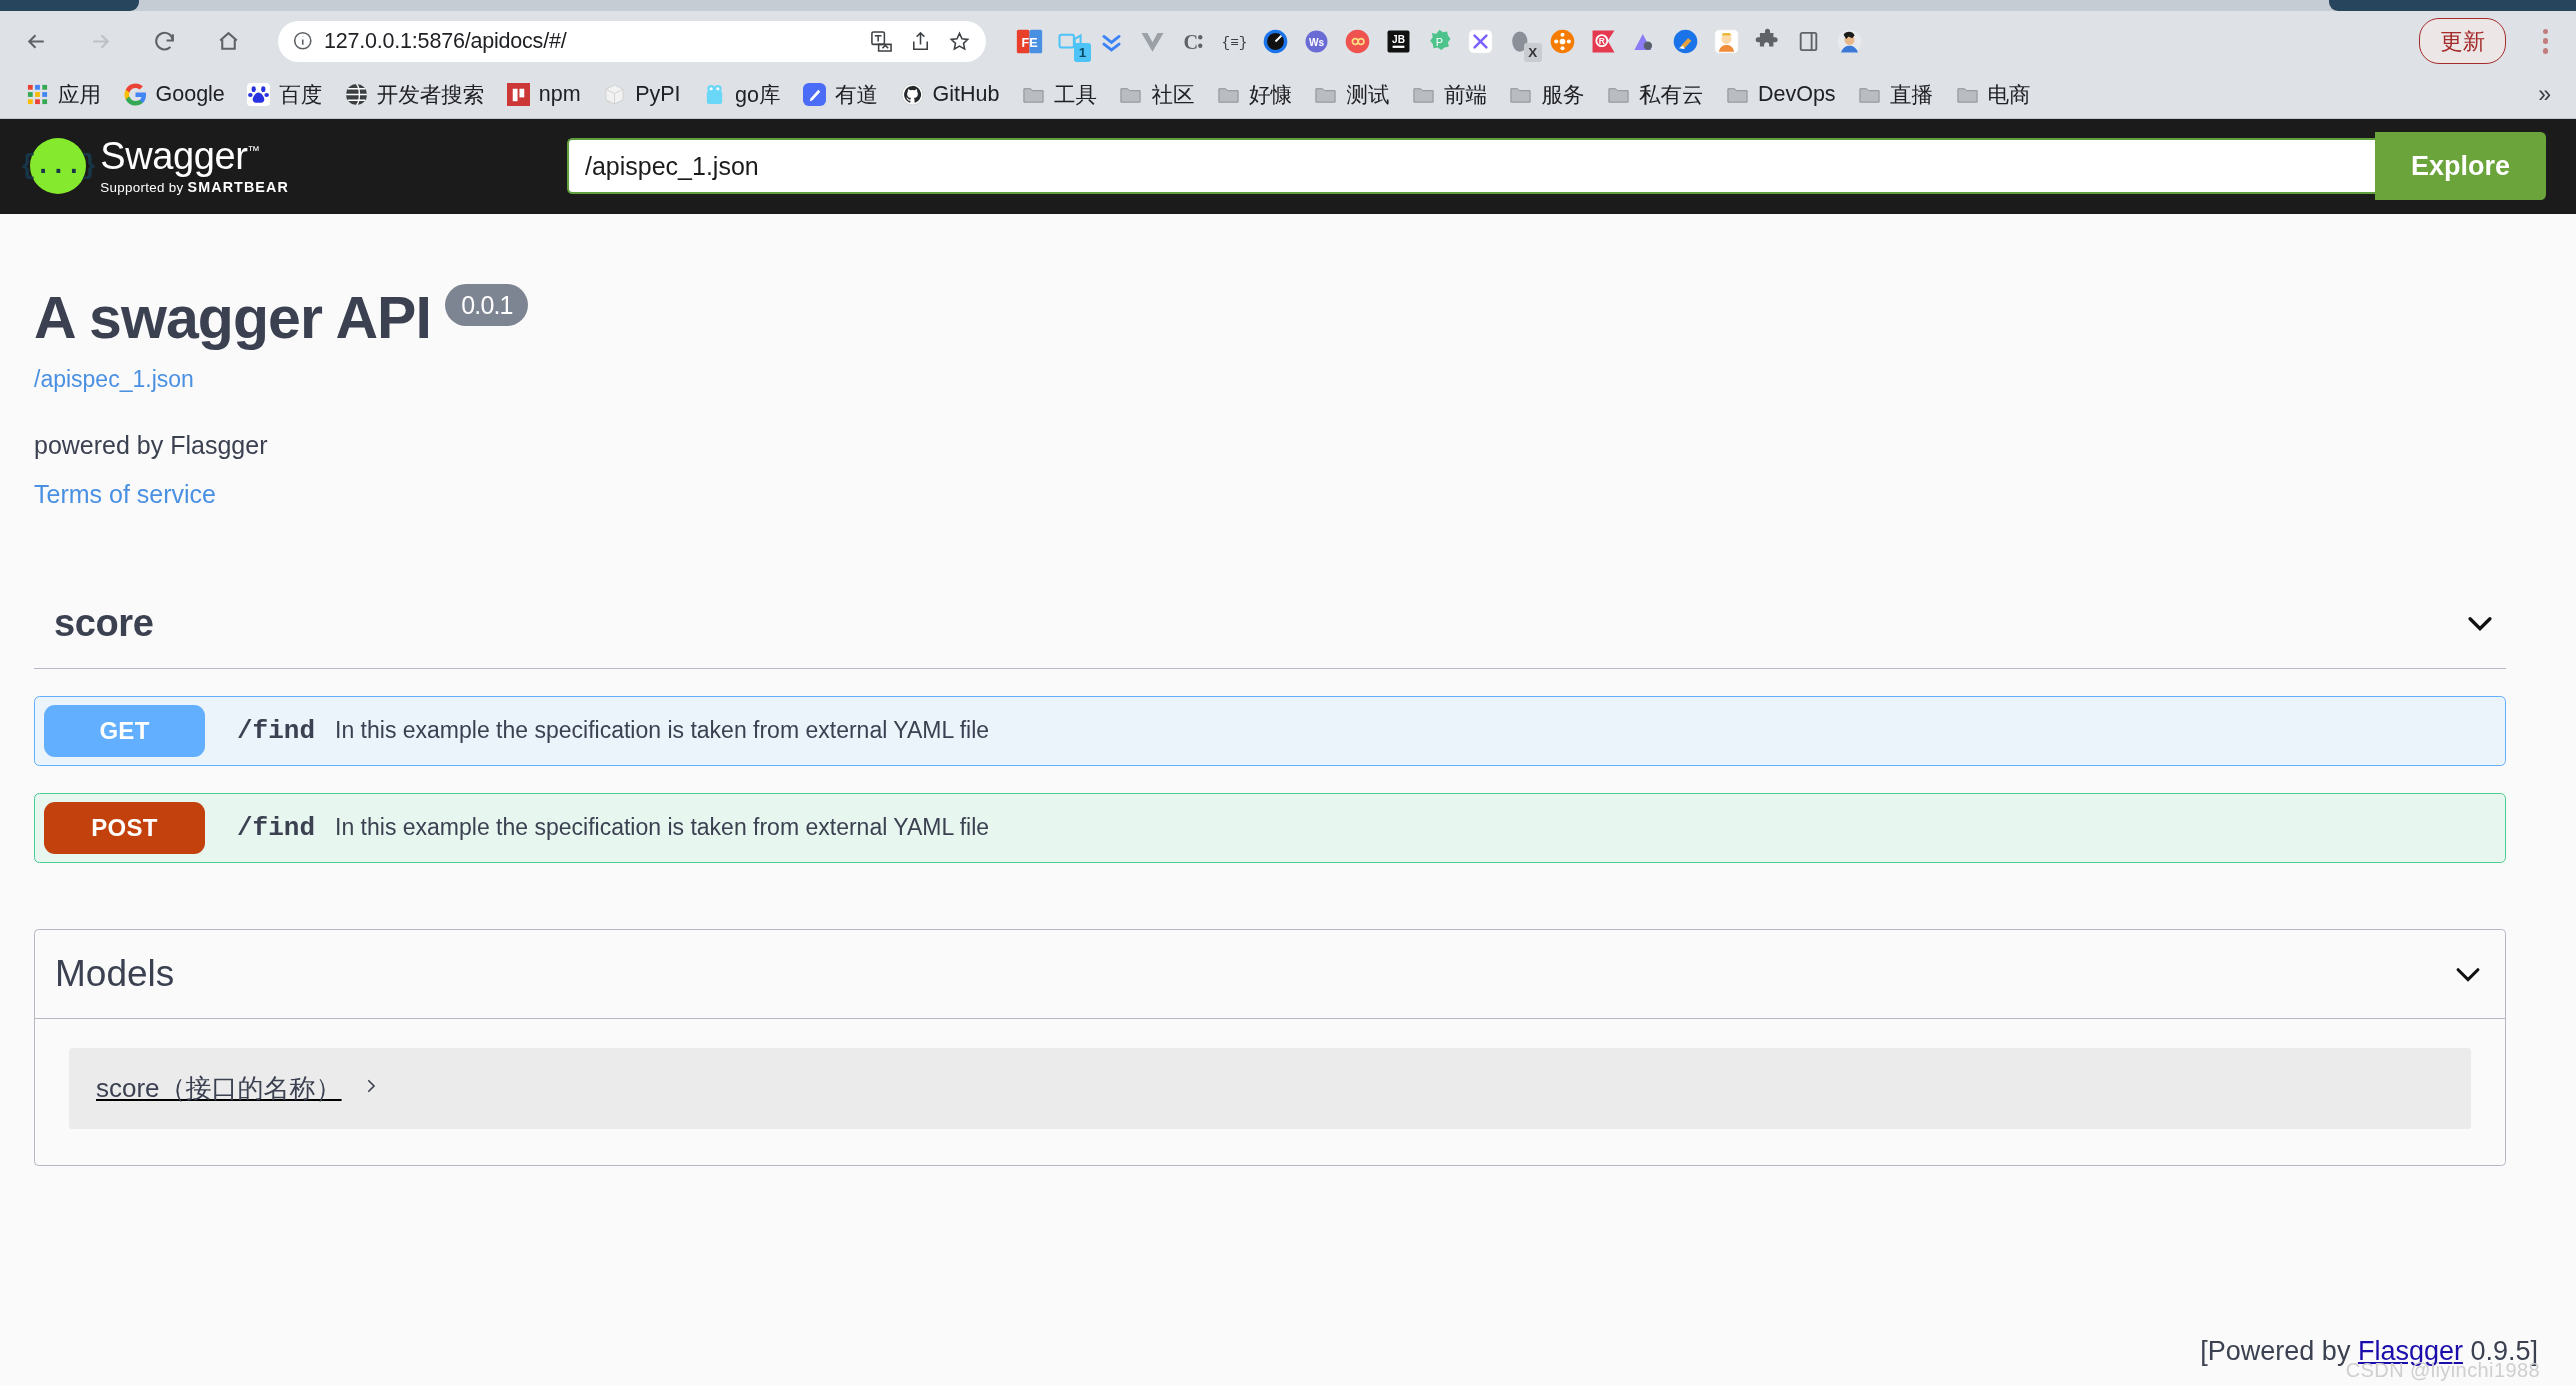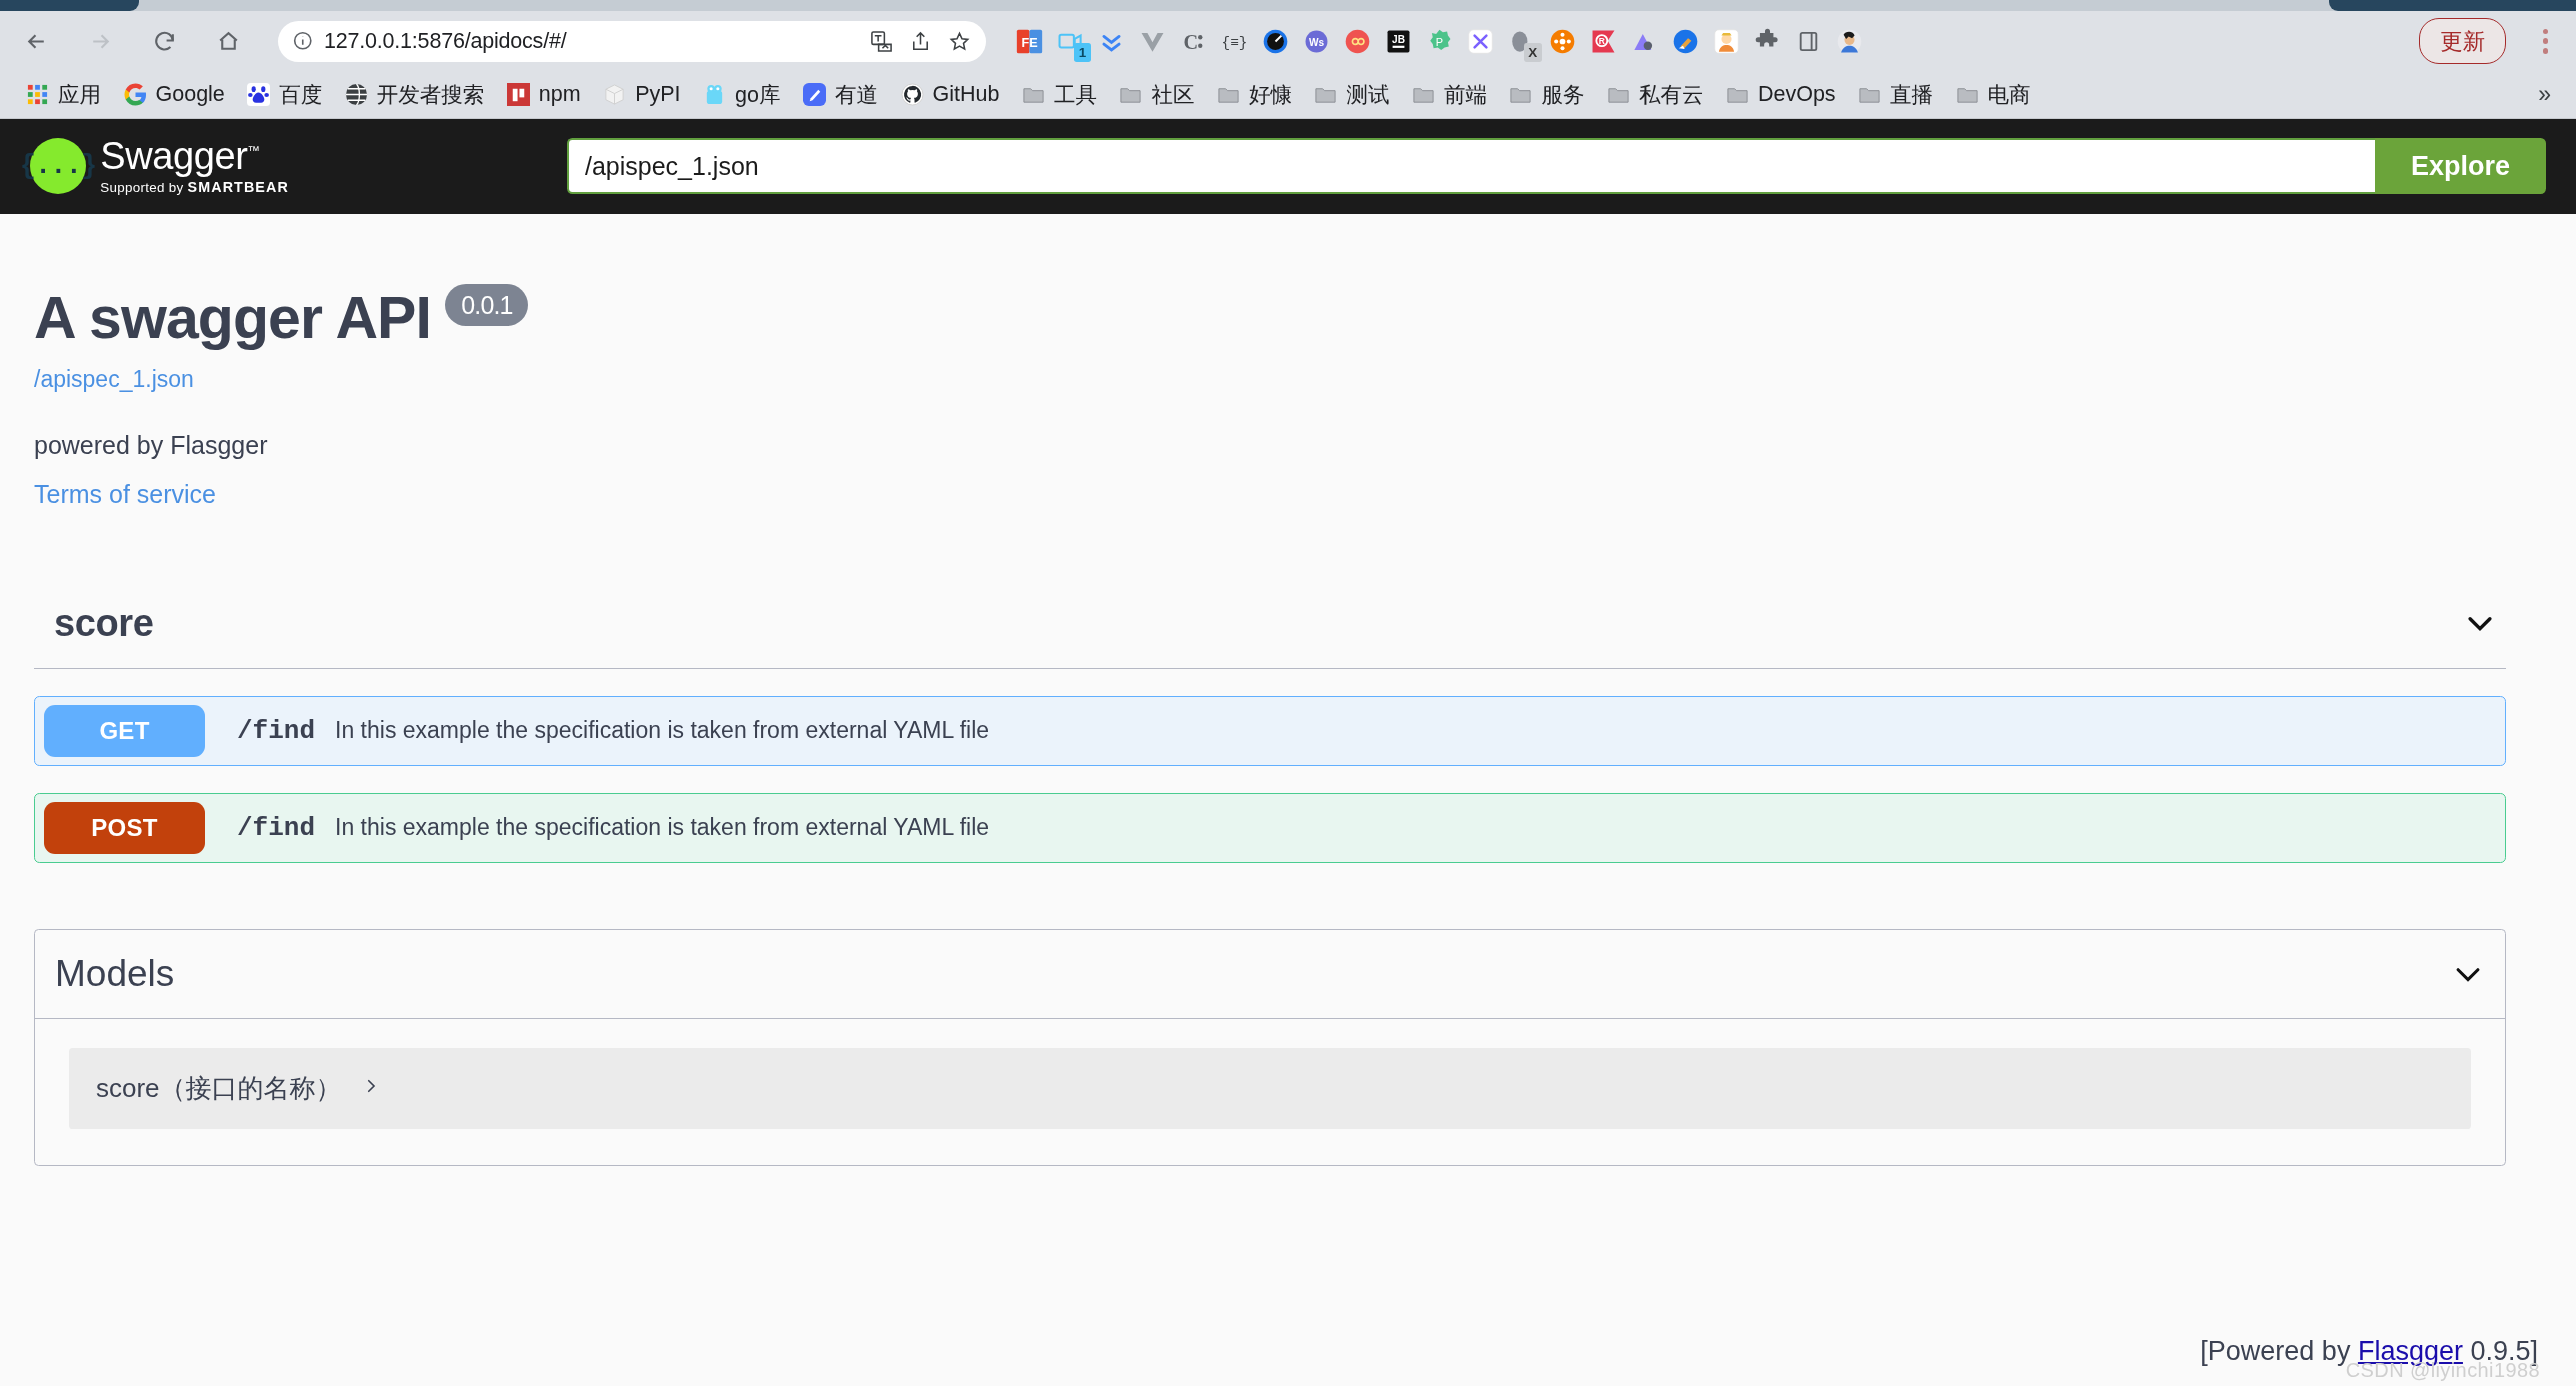--- a/index.html
+++ b/index.html
@@ -87,21 +87,21 @@
   .logo-sub b { font-weight: 700; letter-spacing: 1.1px; font-size: 14.3px; }
 
   .explore-form { flex: 1 1 auto; display: flex; align-items: center; gap: 0; }
   .spec-input {
     flex: 1 1 auto; height: 56px; border: 2.7px solid #62a03f; border-right: none;
     border-radius: 5.4px 0 0 5.4px; background: #fff; font-size: 25px; color: #1b1b1b;
     padding: 0 16px; font-family: "Liberation Sans", sans-serif; outline: none;
   }
   .explore-btn {
     flex: 0 0 auto; background: #6ba43a; color: #fff; border: none;
-    height: 56px; padding: 0 36px; font-size: 27px; font-weight: 700;
+    height: 68px; padding: 0 36px; font-size: 27px; font-weight: 700;
     border-radius: 0 5.4px 5.4px 0; font-family: "Liberation Sans", sans-serif; cursor: pointer;
   }
 
   
   .page { background: #fafafa; height: calc(1387px - 10.7px - 61px - 47px - 95px); overflow: hidden; position: relative; }
   .container { max-width: 2540px; padding: 0 34px; }
 
   .info-block { padding-top: 70px; }
   .api-title {
     font-size: 59px; font-weight: 700; color: #3b4151; display: flex;
@@ -147,21 +147,21 @@
   .models-box {
     margin-top: 66px; border: 0.9px solid #b5b8c4; border-radius: 4.5px; background: #fafafa;
   }
   .models-header {
     display: flex; align-items: center; justify-content: space-between;
     padding: 23px 20px 23px 20px; border-bottom: 0.9px solid #b5b8c4; cursor: pointer;
   }
   .models-title { font-size: 37px; color: #3b4151; }
   .model-item {
     margin: 29px 34px 36px 34px; background: #ebebeb; border-radius: 3.6px;
-    padding: 23px 27px; display: flex; align-items: center; gap: 20px; cursor: pointer;
+    padding: 23px 27px; display: flex; align-items: center; gap: 20px; cursor: pointer; text-decoration: underline;
   }
   .model-name { font-size: 26px; color: #3b4151; }
   .chev-right { width: 18px; height: 23px; color: #3b4151; flex: 0 0 auto; }
 
   
   .footer {
     position: absolute; right: 38px; bottom: 20px; font-size: 27px; color: #3b4151;
   }
   .footer a { color: #1a0dab; }
   .watermark {

